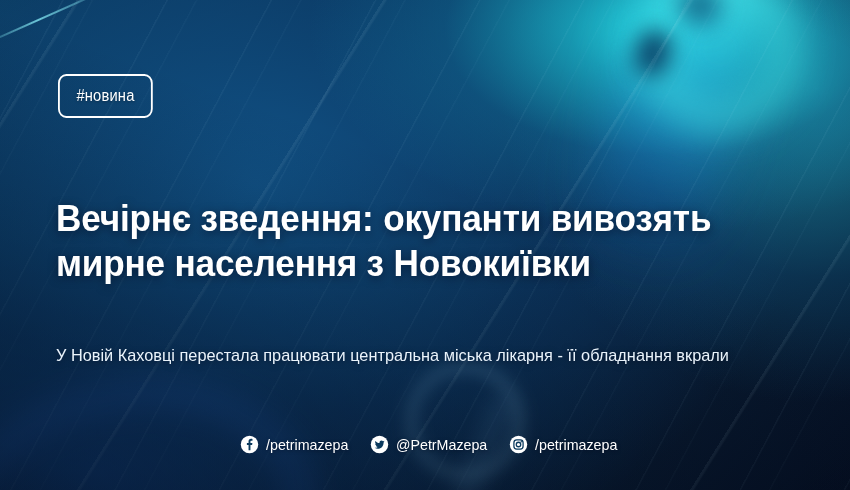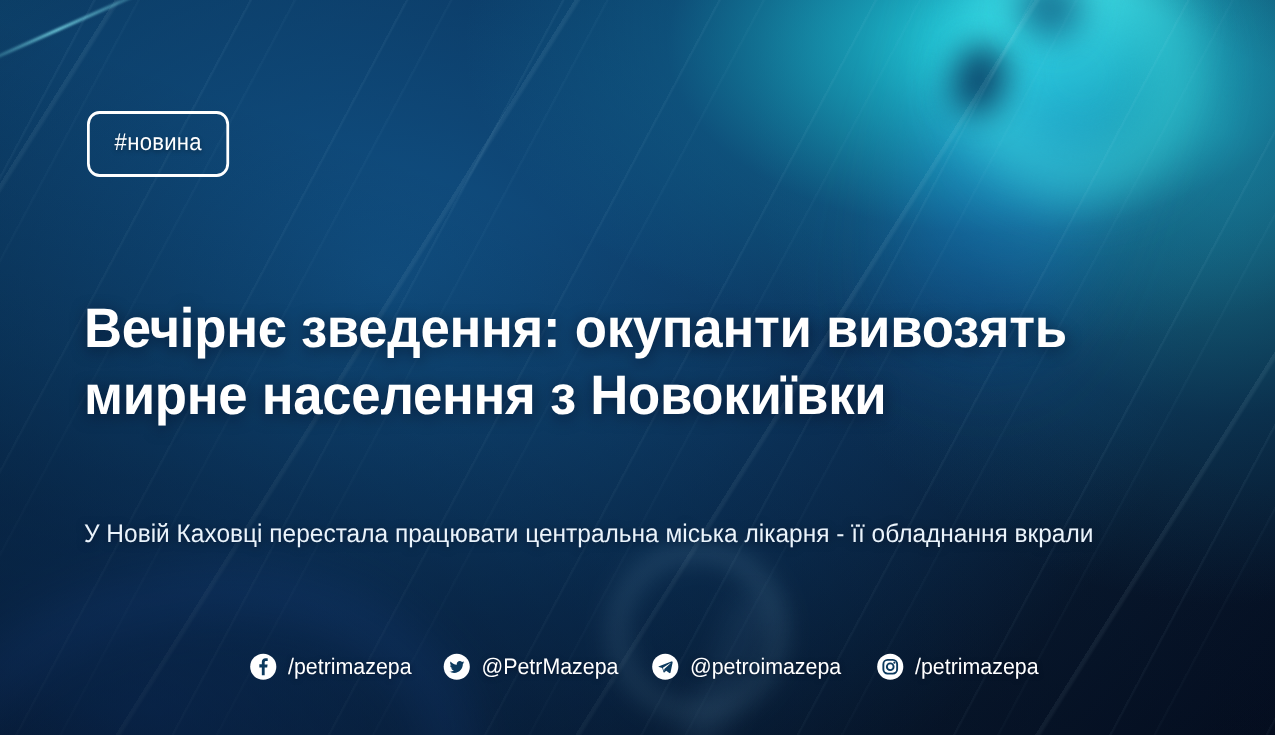--- a/index.html
+++ b/index.html
@@ -297,29 +297,20 @@
       <div class="social-item">
         <span class="social-icon">
           <svg viewBox="0 0 24 24" width="19" height="19">
             <circle cx="12" cy="12" r="11" fill="#ffffff"></circle>
             <path d="M18.4 8.3c-0.45 0.2-0.95 0.34-1.47 0.4 0.53-0.32 0.93-0.82 1.12-1.42-0.5 0.3-1.04 0.5-1.62 0.62-0.47-0.5-1.13-0.8-1.87-0.8-1.41 0-2.56 1.15-2.56 2.56 0 0.2 0.02 0.4 0.07 0.58-2.13-0.1-4.02-1.13-5.28-2.67-0.22 0.38-0.35 0.82-0.35 1.29 0 0.89 0.45 1.67 1.14 2.13-0.42-0.01-0.81-0.13-1.16-0.32v0.03c0 1.24 0.88 2.28 2.05 2.51-0.21 0.06-0.44 0.09-0.68 0.09-0.16 0-0.33-0.02-0.48-0.05 0.33 1.02 1.27 1.76 2.39 1.78-0.88 0.69-1.98 1.1-3.18 1.1-0.21 0-0.41-0.01-0.61-0.04 1.13 0.73 2.48 1.15 3.93 1.15 4.71 0 7.29-3.9 7.29-7.29 0-0.11 0-0.22-0.01-0.33 0.5-0.36 0.94-0.81 1.28-1.32z" fill="#0c3a5e"></path>
           </svg>
         </span>
         <span class="social-handle">@PetrMazepa</span>
       </div>
 
-      <div class="social-item">
-        <span class="social-icon">
-          <svg viewBox="0 0 24 24" width="19" height="19">
-            <circle cx="12" cy="12" r="11" fill="#ffffff"></circle>
-            <path d="M17.6 7.3L6.8 11.5c-0.6 0.24-0.6 0.58-0.1 0.73l2.75 0.86 1.06 3.24c0.13 0.36 0.23 0.5 0.47 0.5 0.24 0 0.35-0.11 0.48-0.24l1.3-1.26 2.7 2c0.5 0.27 0.85 0.13 0.97-0.46l1.75-8.25c0.18-0.72-0.27-1.05-0.58-0.92zm-1.3 1.9l-5.08 4.62-0.2 2.12-1.0-3.06 6.0-3.9c0.27-0.17 0.52-0.08 0.28 0.22z" fill="#0c3a5e"></path>
-          </svg>
-        </span>
-        <span class="social-handle">@petroimazepa</span>
-      </div>
 
       <div class="social-item">
         <span class="social-icon">
           <svg viewBox="0 0 24 24" width="19" height="19">
             <circle cx="12" cy="12" r="11" fill="#ffffff"></circle>
             <rect x="6.2" y="6.2" width="11.6" height="11.6" rx="3.6" ry="3.6" fill="none" stroke="#0c3a5e" stroke-width="1.6"></rect>
             <circle cx="12" cy="12" r="2.85" fill="none" stroke="#0c3a5e" stroke-width="1.6"></circle>
             <circle cx="15.5" cy="8.6" r="0.95" fill="#0c3a5e"></circle>
           </svg>
         </span>

